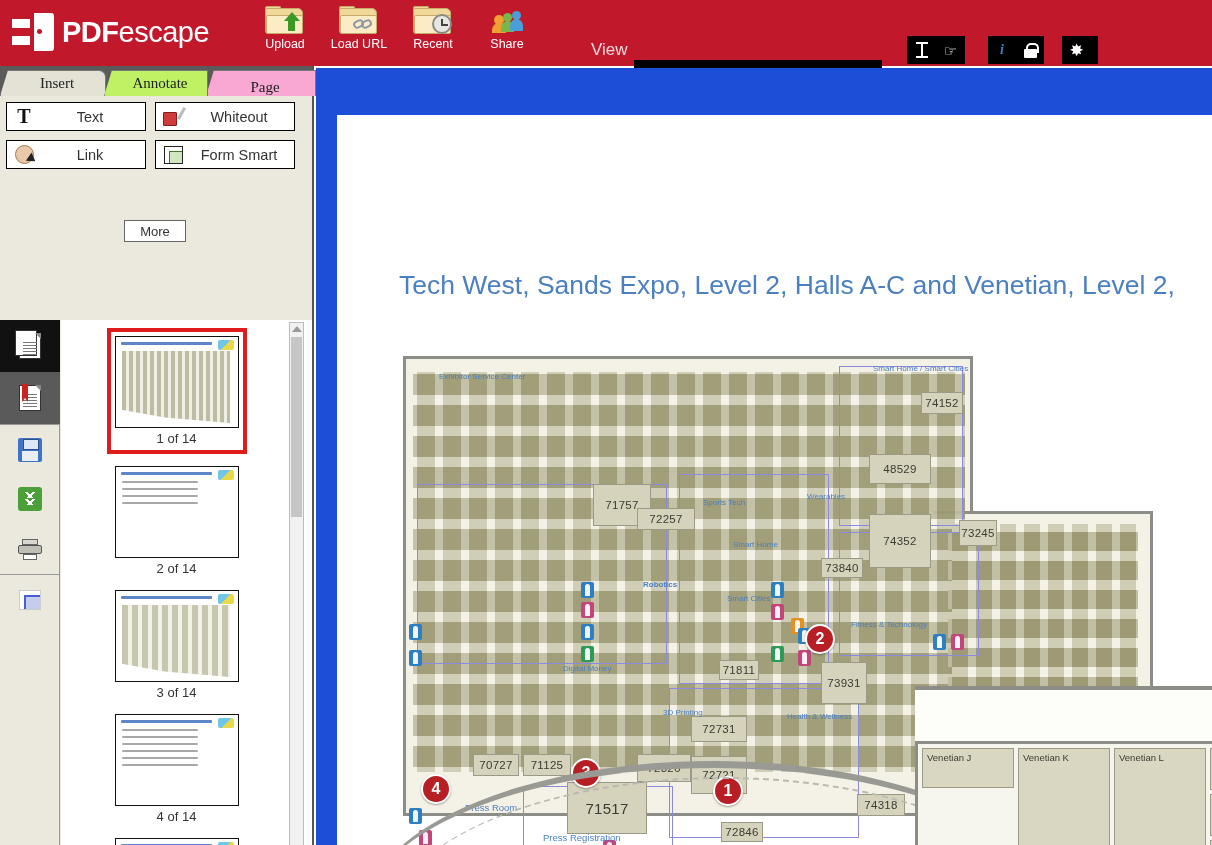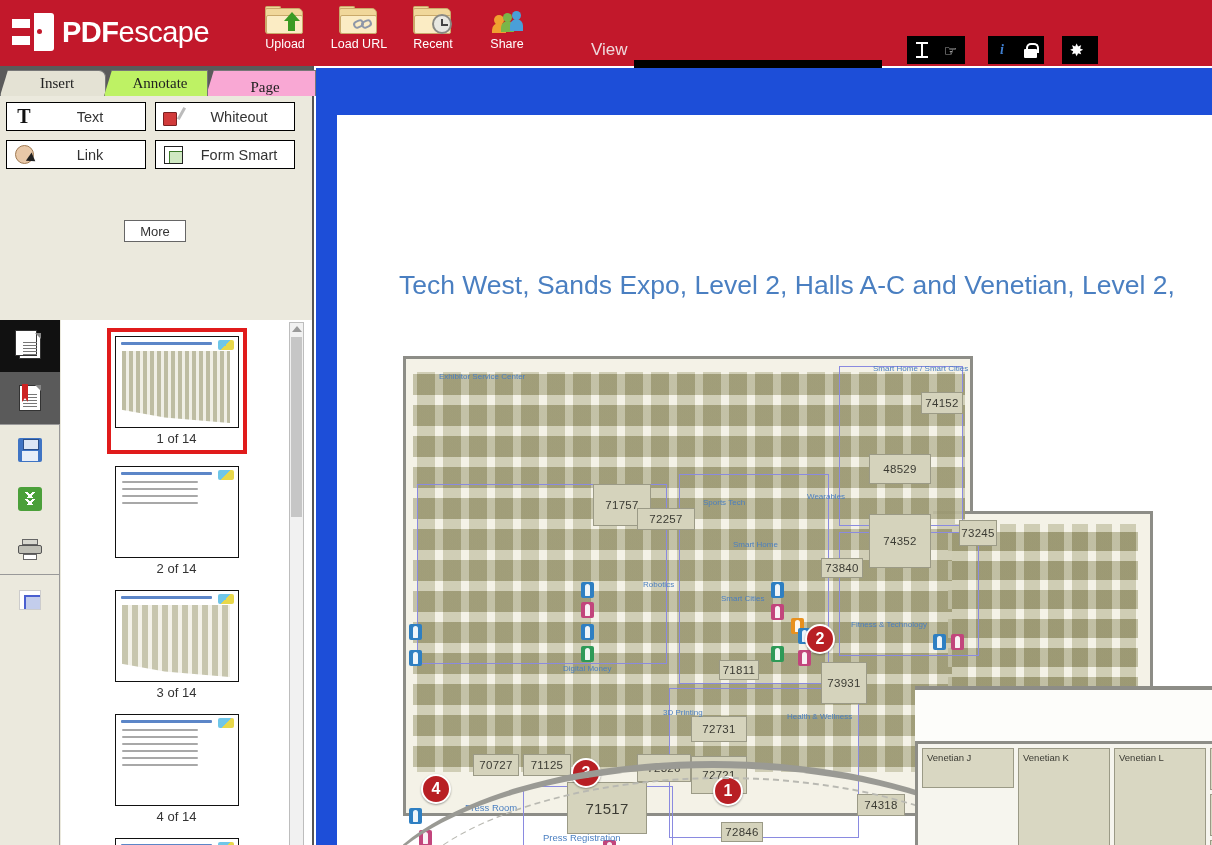--- a/index.html
+++ b/index.html
@@ -762,22 +762,22 @@
             <span>73840</span>
           </div>
         <div class="bigbooth" style="left:316px; top:304px; width:40px;  height:20px;">
             <span>71811</span>
           </div>
 
         <div class="zone-lbl" style="left:36px;  top:16px;">Exhibitor Service Center</div>
         <div class="zone-lbl" style="left:300px; top:142px;">Sports Tech</div>
         <div class="zone-lbl" style="left:330px; top:184px;">Smart Home</div>
         <div class="zone-lbl" style="left:404px; top:136px;">Wearables</div>
-        <div class="zone-lbl" style="left:240px; top:224px;">Robotics</div>
-        <div class="zone-lbl" style="left:318px; top:238px;">Smart Cities</div>
+        <div class="zone-lbl" style="left:240px; top:224px;font-weight:bold;">Robotics</div>
+        <div class="zone-lbl" style="left:318px; top:238px;padding-left:6px;">Smart Cities</div>
         <div class="zone-lbl" style="left:448px; top:264px;">Fitness &amp; Technology</div>
         <div class="zone-lbl" style="left:260px; top:352px;">3D Printing</div>
         <div class="zone-lbl" style="left:384px; top:356px;">Health &amp; Wellness</div>
         <div class="zone-lbl" style="left:470px; top:8px;">Smart Home / Smart Cities</div>
         <div class="zone-lbl" style="left:160px; top:308px;">Digital Money</div>
         <div class="zone-lbl" style="left:62px;  top:446px; font-size:9.5px;">Press Room</div>
 
         <div class="amen m" style="left:178px; top:226px;"></div>
         <div class="amen f" style="left:178px; top:246px;"></div>
         <div class="amen m" style="left:178px; top:268px;"></div>

